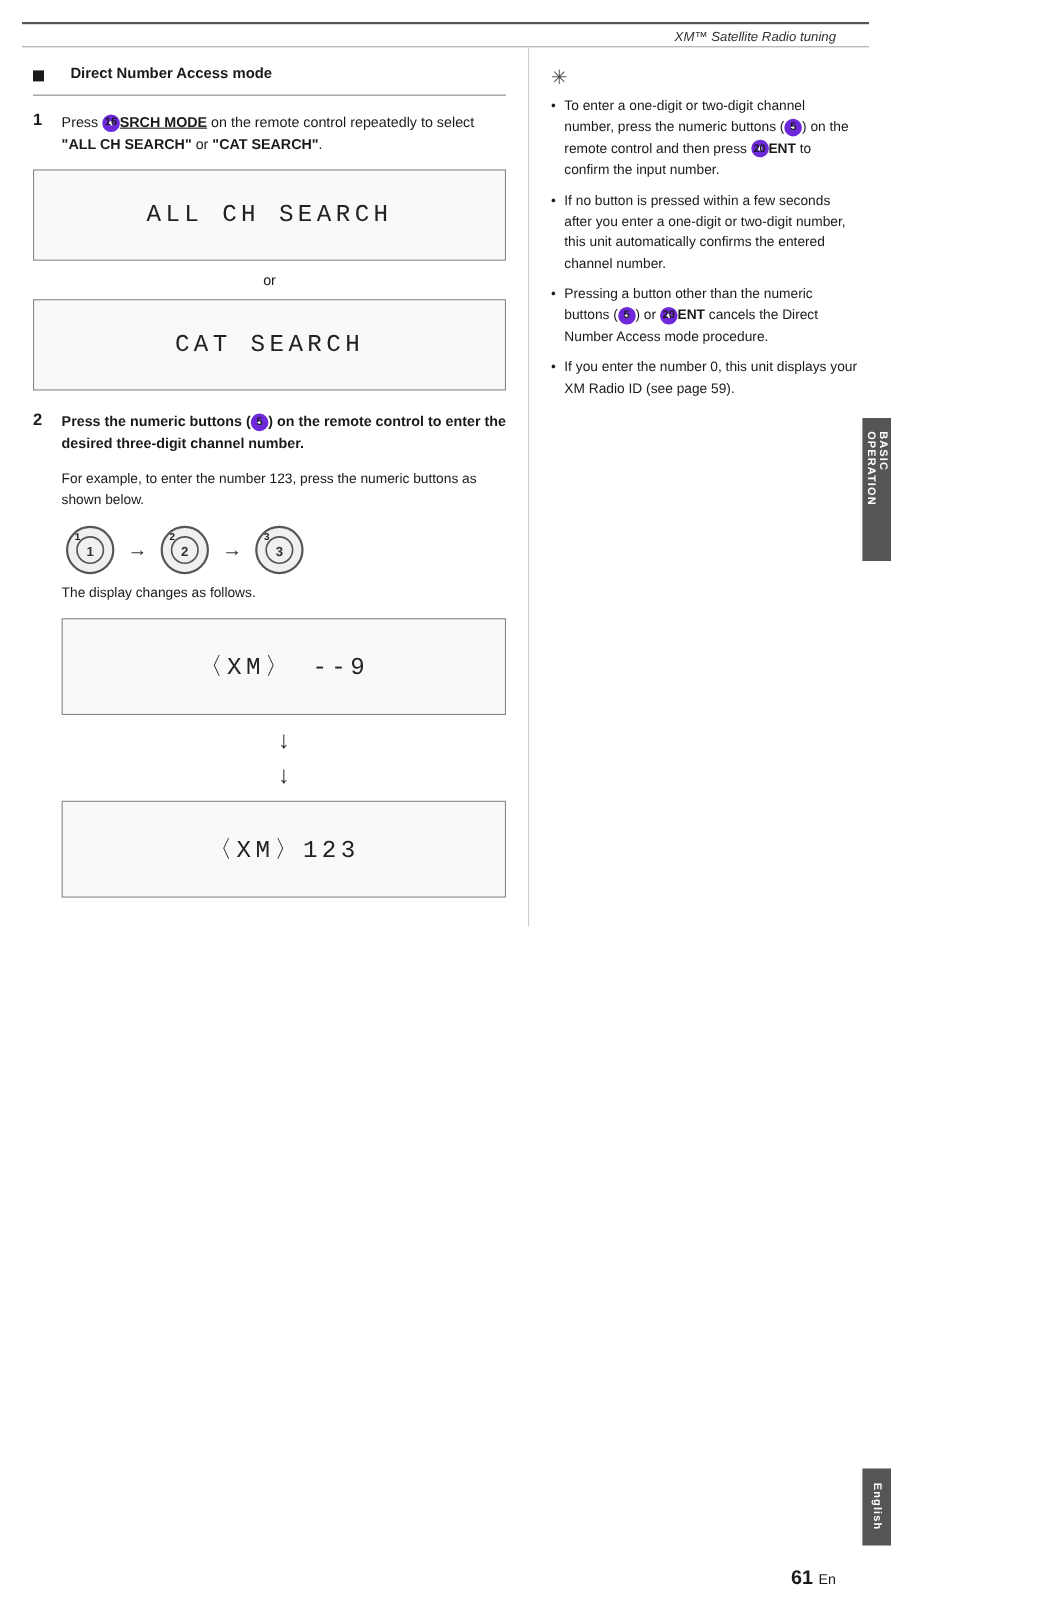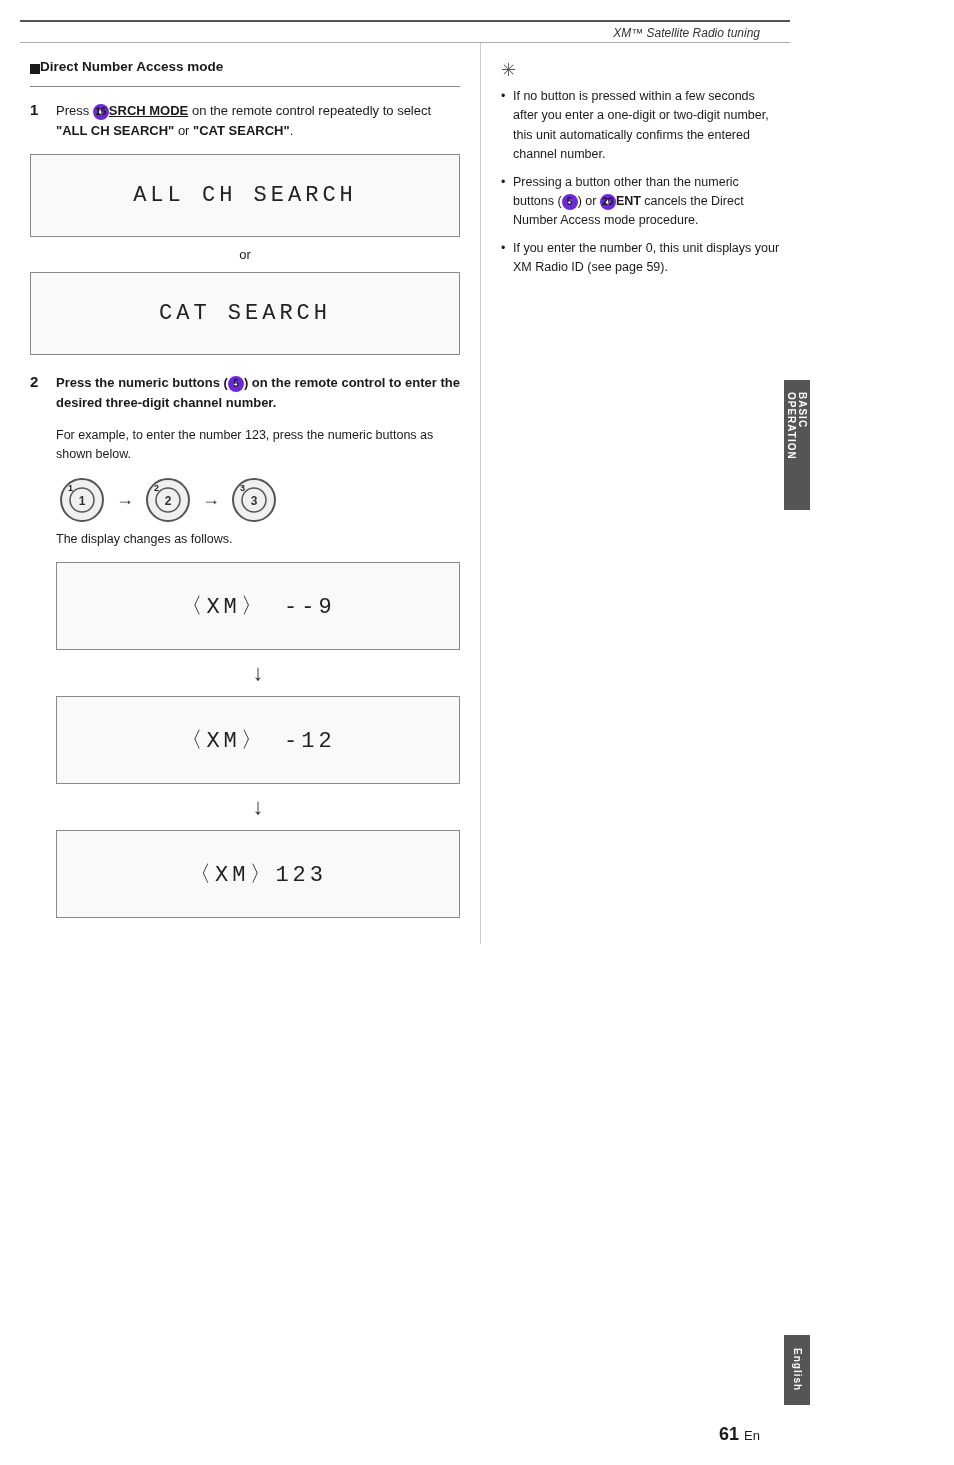--- a/index.html
+++ b/index.html
@@ -53,21 +53,21 @@
     .right-col {
       flex: 1;
       padding: 16px 10px 16px 20px;
       border-left: 1px solid #ccc;
     }
 
     
     .section-heading {
       display: flex;
       align-items: flex-end;
-      gap: 0;
+      gap: 24px;
       margin-bottom: 12px;
     }
 
     .bullet-square {
       width: 10px;
       height: 10px;
       background: #1a1a1a;
       margin-top: 3px;
       flex-shrink: 0;
     }
@@ -352,38 +352,38 @@
         </div>
 
         <div class="sub-text">The display changes as follows.</div>
 
         <div class="display-box">
           <span>〈XM〉 --9</span>
         </div>
 
         <div class="arrow-down">↓</div>
 
-        <div class="display-box">
-          <span>〈XM〉 -12</span>
-        </div>
 
         <div class="arrow-down">↓</div>
 
         <div class="display-box">
           <span>〈XM〉123</span>
         </div>
 
       </div>
     </div>
 
     <div class="right-col">
 
       <div class="note-sun">✳</div>
 
       <ul class="notes-list">
+        <li>
+          To enter a one-digit or two-digit channel number, press the numeric buttons (<span class="circle-num">5</span>) on the remote control and then press <span class="circle-num">20</span><strong>ENT</strong> to confirm the input number.
+        </li>
         <li>
           If no button is pressed within a few seconds after you enter a one-digit or two-digit number, this unit automatically confirms the entered channel number.
         </li>
         <li>
           Pressing a button other than the numeric buttons (<span class="circle-num">5</span>) or <span class="circle-num">20</span><strong>ENT</strong> cancels the Direct Number Access mode procedure.
         </li>
         <li>
           If you enter the number 0, this unit displays your XM Radio ID (see page 59).
         </li>
       </ul>

